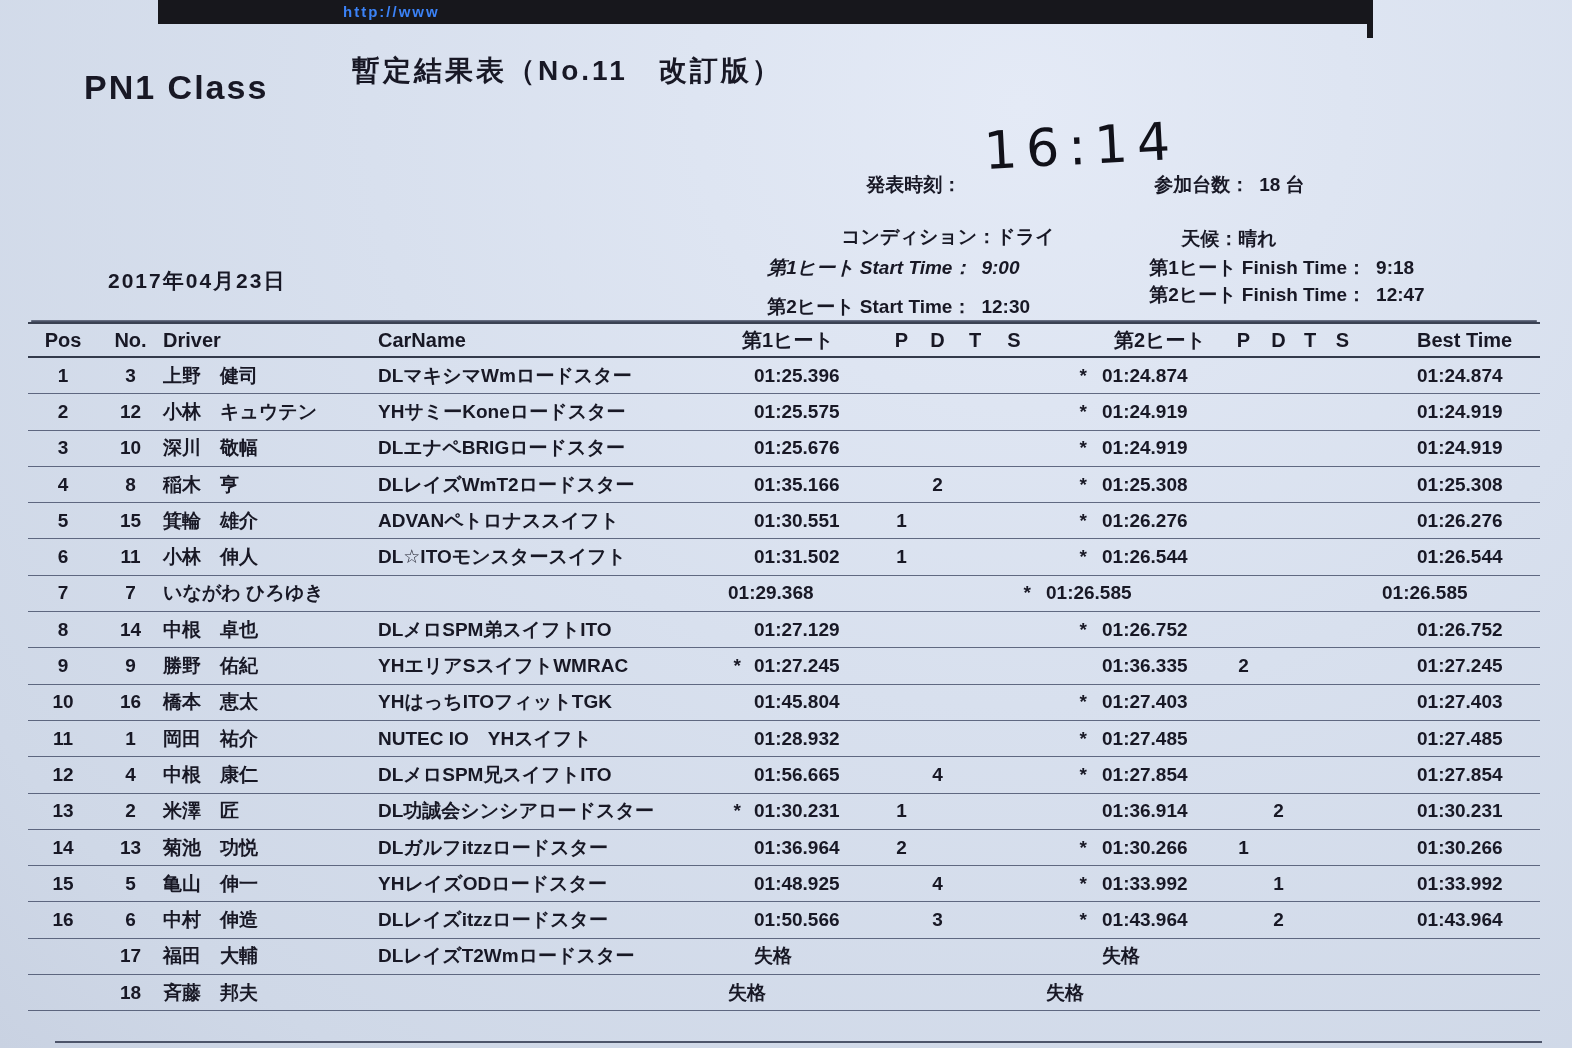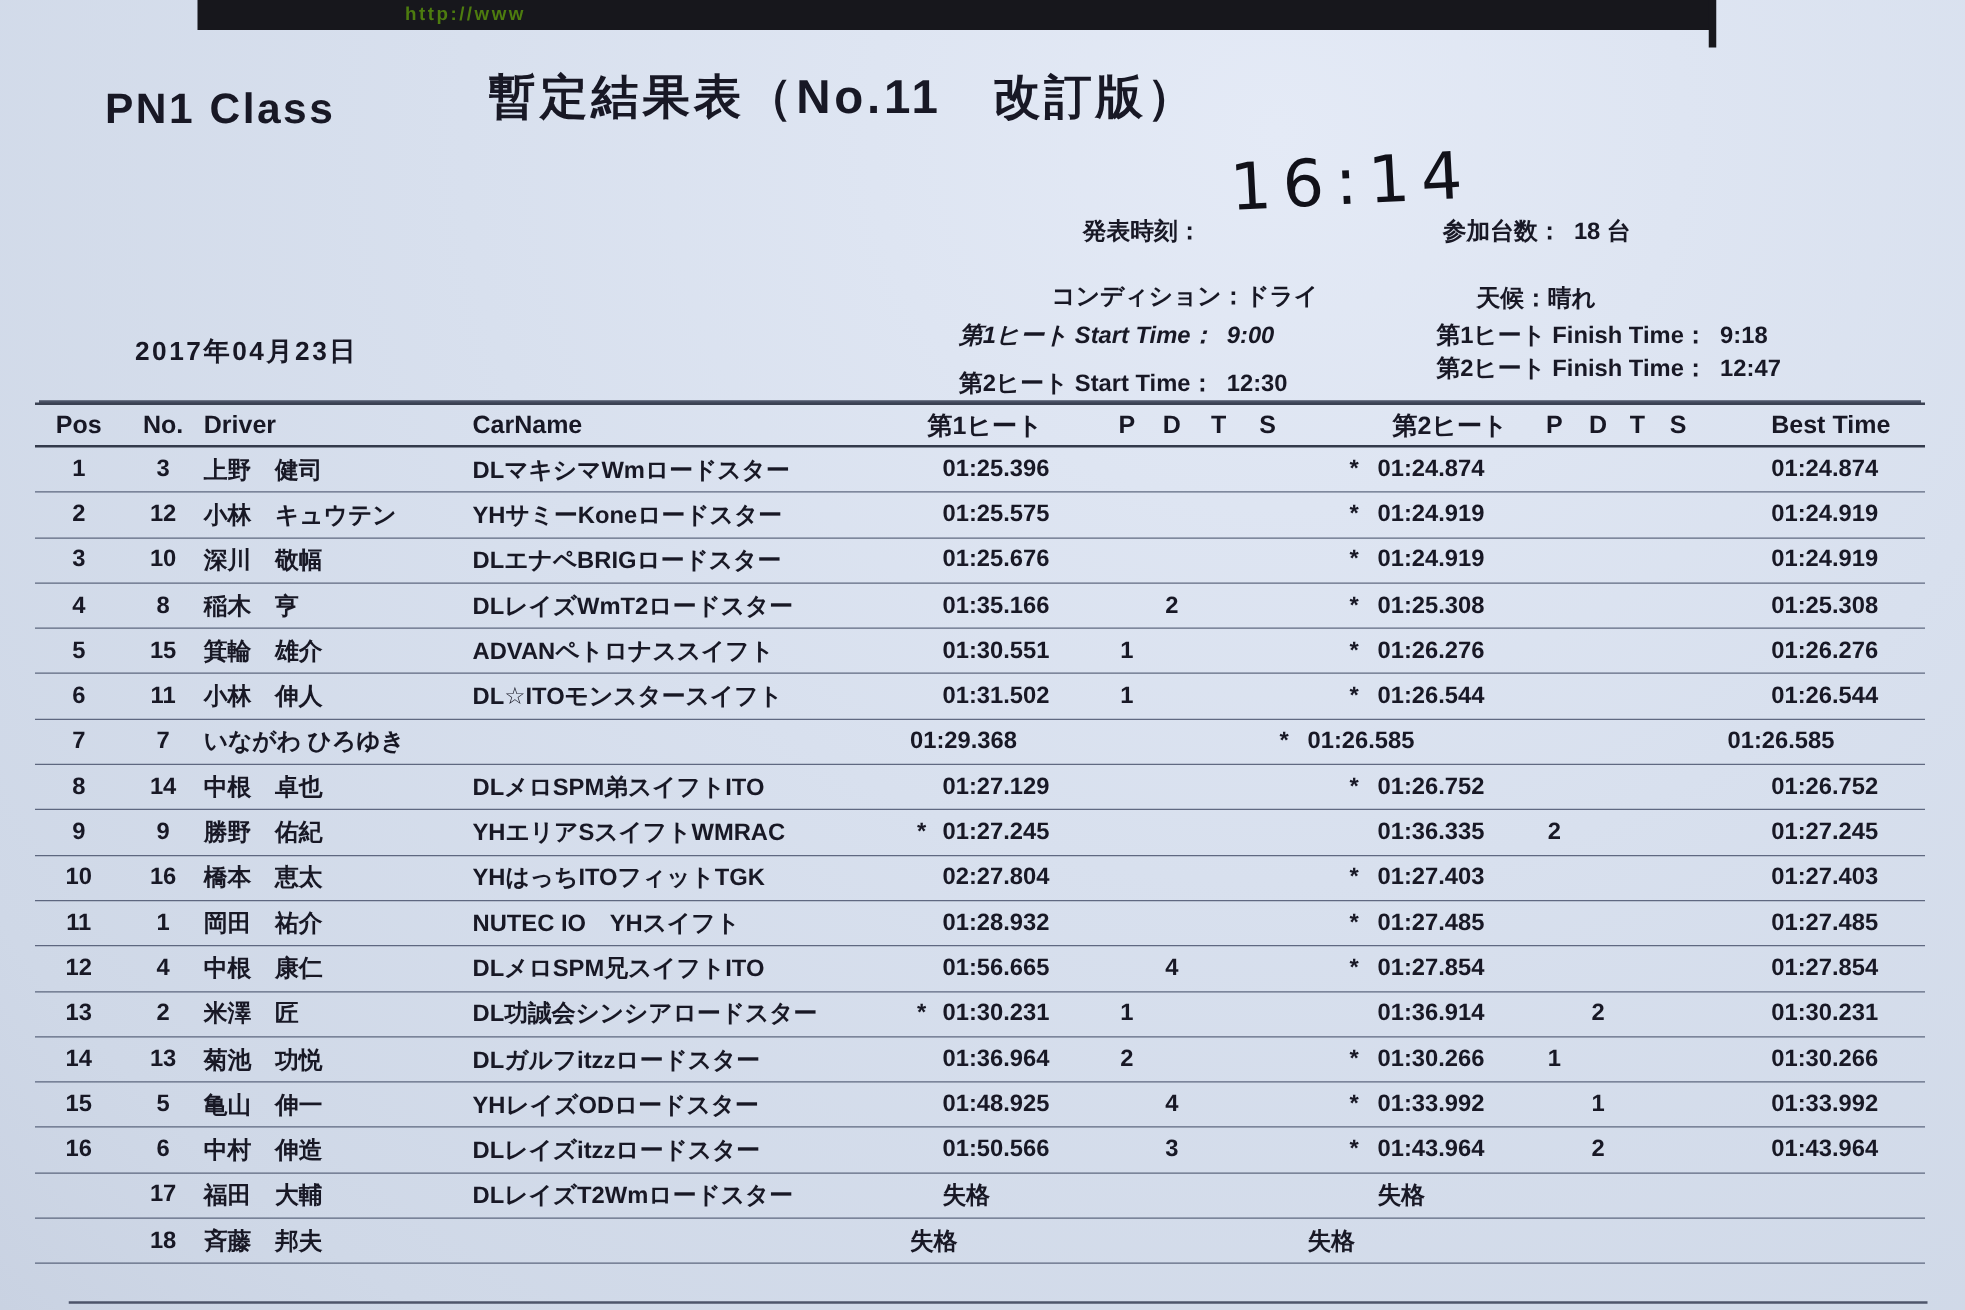--- a/index.html
+++ b/index.html
@@ -19,31 +19,31 @@
   .top-banner {
     position: absolute; left: 158px; top: 0;
     width: 1212px; height: 24px;
     background: #17171c;
   }
   .top-banner::after {
     content: ""; position: absolute; right: -3px; top: 0;
     width: 6px; height: 38px; background: #17171c;
   }
   .top-banner .url {
-    position: absolute; left: 166px; top: 3px;
-    color: #4d7c0f; font-size: 15px; font-weight: bold; letter-spacing: 2px;
+    position: absolute; left: 185px; top: 3px;
+    color: #3b82f6; font-size: 15px; font-weight: bold; letter-spacing: 2px;
   }
 
   .class-label {
     position: absolute; left: 84px; top: 68px;
     font-size: 34px; font-weight: bold; letter-spacing: 2px;
   }
   .doc-title {
     position: absolute; left: 352px; top: 52px;
-    font-size: 38px; font-weight: bold; letter-spacing: 3px; margin-left: 39px;
+    font-size: 28px; font-weight: bold; letter-spacing: 3px;
   }
 
   .meta { position: absolute; font-size: 19px; font-weight: bold; white-space: pre; }
   .meta .val { margin-left: 10px; }
   .m-announce  { left: 845px;  top: 150px; }
   .m-entries   { left: 1133px; top: 150px; }
   .m-condition { left: 820px;  top: 202px; }
   .m-weather   { left: 1160px; top: 204px; }
   .m-h1start   { left: 746px;  top: 233px; font-style: italic; }
   .m-h1finish  { left: 1128px; top: 233px; }
@@ -328,21 +328,21 @@
     <div class="cell center"></div>
     <div class="cell center"></div>
     <div class="cell best">01:27.245</div>
   </div>
         <div class="row">
     <div class="cell center">10</div>
     <div class="cell center">16</div>
     <div class="cell">橋本　恵太</div>
     <div class="cell">YHはっちITOフィットTGK</div>
     <div class="cell ast"></div>
-    <div class="cell time">02:27.804</div>
+    <div class="cell time">01:45.804</div>
     <div class="cell center"></div>
     <div class="cell center"></div>
     <div class="cell center"></div>
     <div class="cell center"></div>
     <div class="cell ast">*</div>
     <div class="cell time2">01:27.403</div>
     <div class="cell center"></div>
     <div class="cell center"></div>
     <div class="cell center"></div>
     <div class="cell center"></div>

